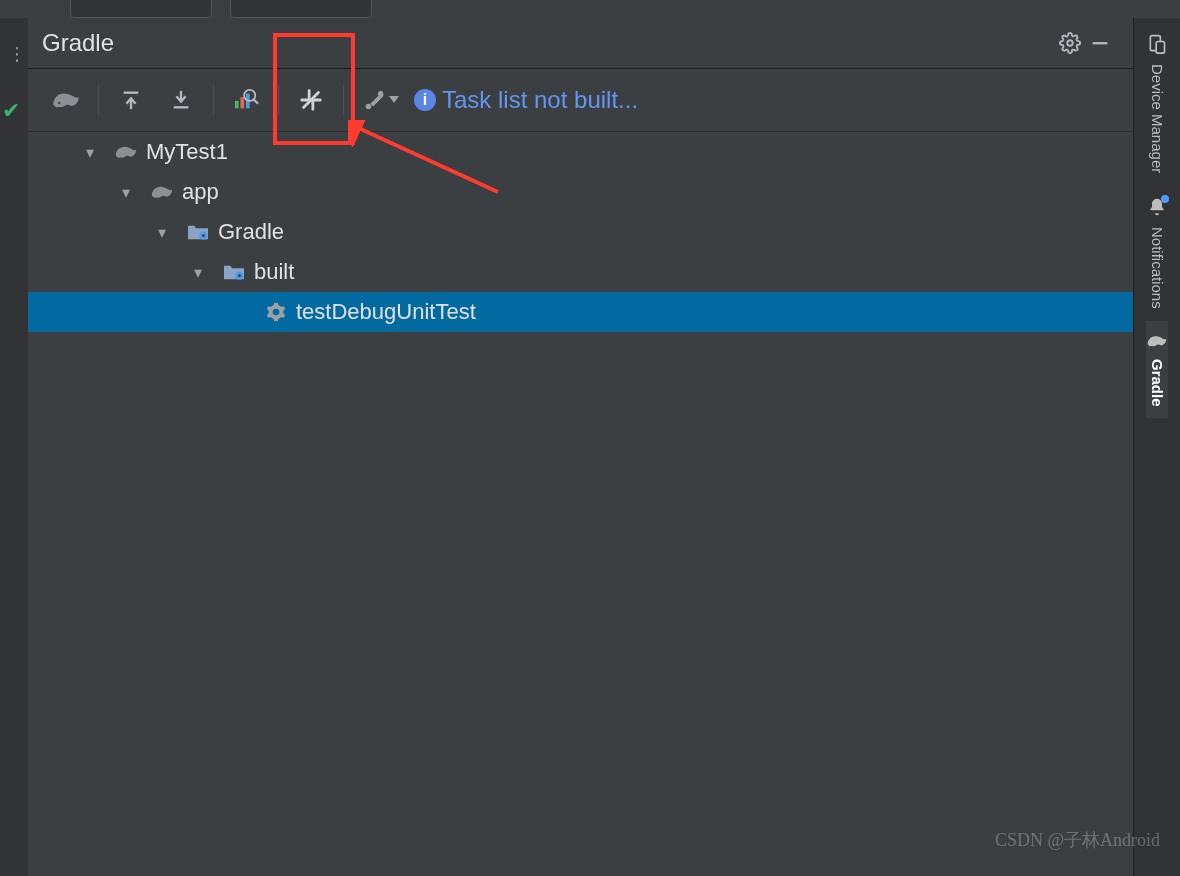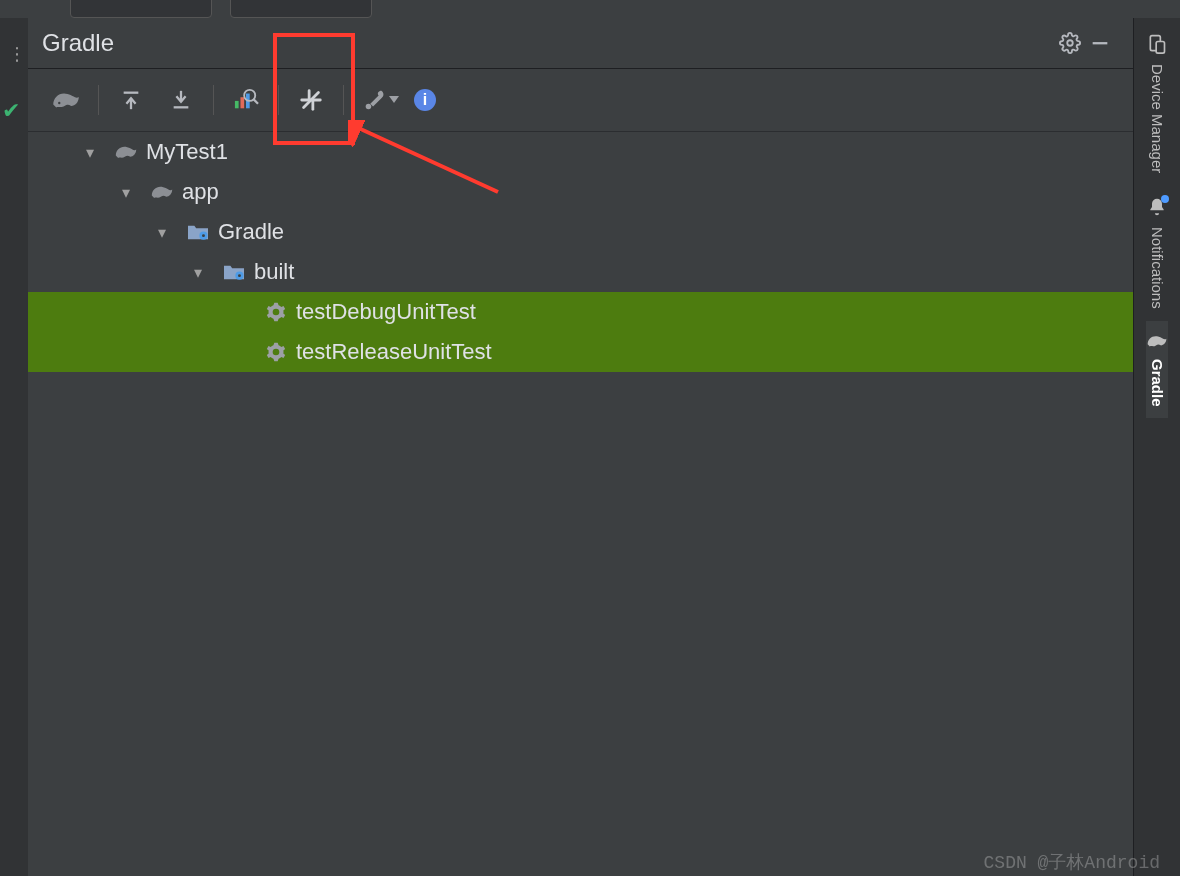--- a/index.html
+++ b/index.html
@@ -69,21 +69,21 @@
     color:#fff; font-weight:bold; font-size:16px;
     display:flex; align-items:center; justify-content:center;
   }
   
   .tree { position:relative; flex:1; overflow:hidden; }
   .row {
     display:flex; align-items:center;
     height:40px; color:#dfe1e5; font-size:22px;
     padding-left:14px; gap:8px; white-space:nowrap;
   }
-  .row.sel { background:#4d7c0f; }
+  .row.sel { background:#0369a1; }
   .indent { display:inline-block; }
   .chev { width:20px; color:#a0a0a0; font-size:16px; }
   .ico { width:24px; display:flex; align-items:center; justify-content:center; color:#8aa4c8; }
   
   .right-rail {
     position:absolute; right:0; top:18px; bottom:0; width:46px;
     background:#313335;
     border-left:1px solid #1e1f22;
     display:flex; flex-direction:column; align-items:center;
     color:#bdbdbd;
@@ -102,22 +102,22 @@
   .red-box {
     position:absolute; left:273px; top:33px; width:74px; height:104px;
     border:4px solid #ff3b2f; background:transparent; pointer-events:none;
   }
   
   .red-arrow {
     position:absolute; left:348px; top:120px; width:160px; height:80px;
     pointer-events:none;
   }
   .watermark {
-    position:absolute; right:20px; bottom:2px;
-    color:rgba(220,220,220,0.32); font-size:18px; font-family:Liberation Mono, monospace;
+    position:absolute; right:20px; bottom:24px;
+    color:rgba(220,220,220,0.32); font-size:18px; font-family:Liberation Serif, serif;
     pointer-events:none;
   }
   svg { display:block; }
 </style>
 </head>
 <body>
 
 <div class="top-strip">
   <div class="frag" style="left:70px;"></div>
   <div class="frag" style="left:230px;"></div>
@@ -191,20 +191,21 @@
       <svg width="26" height="24" viewBox="0 0 28 26">
           <path d="M22 3 C25 5 25 9 22 11 L13 20 L10 17 L19 8 C17 6 19 3 22 3 Z" fill="#9da0a5"></path>
           <circle cx="8" cy="20" r="3" fill="#9da0a5"></circle>
         </svg>
       <svg width="10" height="8" viewBox="0 0 10 8" style="margin-left:2px;">
           <polygon points="0,0 10,0 5,7" fill="#9da0a5"></polygon>
         </svg>
     </div>
     <div class="info-pill">
       <span class="dot">i</span>
+      <span>Task list not built...</span>
     </div>
   </div>
 
   <div class="tree">
     <div class="row">
       <span class="indent" style="width:36px"></span>
       <span class="chev">▾</span>
       <span class="ico">
         <svg width="24" height="18" viewBox="0 0 40 28">
             <path d="M3 20 C3 10 12 3 22 6 C30 8 33 13 37 10 C37 17 32 22 27 22 C27 22 23 18 18 22 C14 25 9 22 7 24" fill="#8c8f94"></path>
@@ -247,29 +248,20 @@
       <span>built</span>
     </div>
     <div class="row sel">
       <span class="indent" style="width:214px"></span>
       <span class="ico">
         <svg width="20" height="20" viewBox="0 0 24 24" fill="#9da0a5">
             <path d="M12 8a4 4 0 1 0 0 8 4 4 0 0 0 0-8zm9 4a9 9 0 0 1-.2 1.9l2.2 1.7-2 3.5-2.6-1a9 9 0 0 1-3.3 1.9L14 23h-4l-1.1-3a9 9 0 0 1-3.3-1.9l-2.6 1-2-3.5 2.2-1.7A9 9 0 0 1 3 12c0-.65.07-1.28.2-1.9L1 8.4l2-3.5 2.6 1A9 9 0 0 1 8.9 4L10 1h4l1.1 3a9 9 0 0 1 3.3 1.9l2.6-1 2 3.5-2.2 1.7c.13.62.2 1.25.2 1.9z"></path>
           </svg>
       </span>
       <span>testDebugUnitTest</span>
-    </div>
-    <div class="row sel">
-      <span class="indent" style="width:214px"></span>
-      <span class="ico">
-        <svg width="20" height="20" viewBox="0 0 24 24" fill="#9da0a5">
-            <path d="M12 8a4 4 0 1 0 0 8 4 4 0 0 0 0-8zm9 4a9 9 0 0 1-.2 1.9l2.2 1.7-2 3.5-2.6-1a9 9 0 0 1-3.3 1.9L14 23h-4l-1.1-3a9 9 0 0 1-3.3-1.9l-2.6 1-2-3.5 2.2-1.7A9 9 0 0 1 3 12c0-.65.07-1.28.2-1.9L1 8.4l2-3.5 2.6 1A9 9 0 0 1 8.9 4L10 1h4l1.1 3a9 9 0 0 1 3.3 1.9l2.6-1 2 3.5-2.2 1.7c.13.62.2 1.25.2 1.9z"></path>
-          </svg>
-      </span>
-      <span>testReleaseUnitTest</span>
     </div>
   </div>
 </div>
 
 <div class="right-rail">
   <div class="rail-item" style="margin-top:4px;">
     <span class="rail-icon">
       <svg width="20" height="20" viewBox="0 0 24 24" fill="none" stroke="#bdbdbd" stroke-width="2">
           <rect x="4" y="2" width="12" height="18" rx="2"></rect>
           <rect x="11" y="9" width="10" height="14" rx="2" fill="#313335"></rect>

